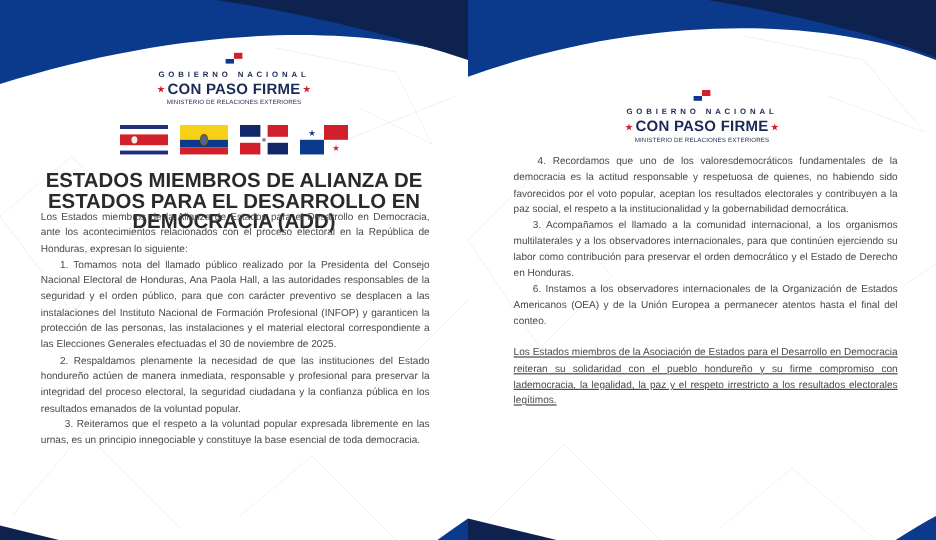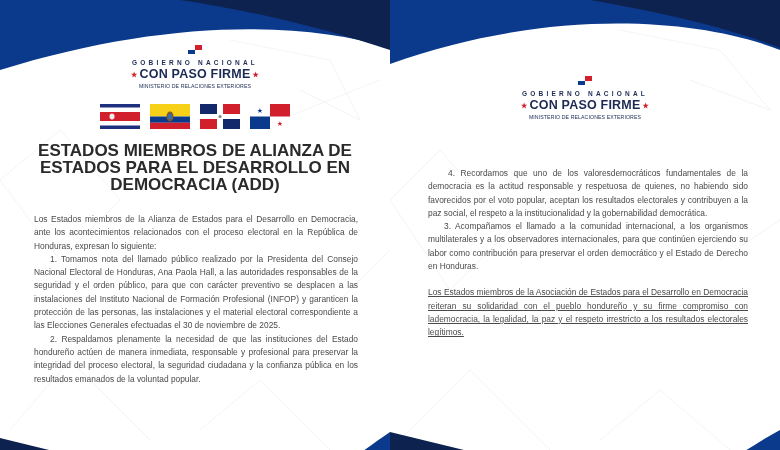--- a/index.html
+++ b/index.html
@@ -14,21 +14,21 @@
   .logo { position:absolute; left:0; width:100%; text-align:center; color:#1b2a55; }
   .logo .mini-flag { display:inline-block; width:14px; height:9px; position:relative; }
   .logo .mini-flag span { position:absolute; width:7px; height:4.5px; }
   .logo .gob { font-size:6.5px; letter-spacing:3.2px; font-weight:bold; color:#1b2a55; margin-top:1px; }
   .logo .cpf { font-size:12.5px; font-weight:bold; color:#1b2a55; margin-top:1px; letter-spacing:0.2px; }
   .logo .cpf .star { color:#d21f2c; font-size:7px; vertical-align:middle; margin:0 2px; }
   .logo .mre { font-size:5.2px; color:#1b2a55; margin-top:2px; letter-spacing:0.1px; }
   .flags { position:absolute; top:104px; left:0; width:100%; display:flex; justify-content:center; gap:10px; }
   .flag { width:40px; height:25px; position:relative; overflow:hidden; }
   .title { position:absolute; top:142px; left:36px; width:318px; text-align:center; font-size:17px; line-height:17px; font-weight:bold; color:#2a2a2a; }
-  .body-text { position:absolute; font-size:8.4px; line-height:13.3px; color:#4a4a4a; text-align:justify;margin-top:39px; }
+  .body-text { position:absolute; font-size:8.4px; line-height:13.3px; color:#4a4a4a; text-align:justify; }
   .body-text p { margin:0; }
   .ind { text-indent:16px; }
   .ind2 { text-indent:20px; }
   .left .body-text { top:174px; left:34px; width:324px; }
   .right .body-text { top:128px; left:38px; width:320px; }
   .closing { margin-top:13px !important;text-decoration:underline; }
   .date { text-align:right; margin-top:13px !important; }
 </style>
 </head>
 <body>
@@ -103,20 +103,21 @@
       </svg>
     </div>
   </div>
 
   <div class="title">ESTADOS MIEMBROS DE ALIANZA DE ESTADOS PARA EL DESARROLLO EN DEMOCRACIA (ADD)</div>
 
   <div class="body-text">
     <p>Los Estados miembros de la Alianza de Estados para el Desarrollo en Democracia, ante los acontecimientos relacionados con el proceso electoral en la República de Honduras, expresan lo siguiente:</p>
     <p class="ind">1.  Tomamos nota del llamado público realizado por la Presidenta del Consejo Nacional Electoral de Honduras, Ana Paola Hall, a las autoridades responsables de la seguridad y el orden público, para que con carácter preventivo se desplacen a las instalaciones del Instituto Nacional de Formación Profesional (INFOP) y garanticen la protección de las personas, las instalaciones y el material electoral correspondiente a las Elecciones Generales efectuadas el 30 de noviembre de 2025.</p>
     <p class="ind">2.  Respaldamos plenamente la necesidad de que las instituciones del Estado hondureño actúen de manera inmediata, responsable y profesional para preservar la integridad del proceso electoral, la seguridad ciudadana y la confianza pública en los resultados emanados de la voluntad popular.</p>
+    <p class="ind2">3.  Reiteramos que el respeto a la voluntad popular expresada libremente en las urnas, es un principio innegociable y constituye la base esencial de toda democracia.</p>
   </div>
 
   <svg class="bottom-wave" viewBox="0 0 390 40" preserveAspectRatio="none">
     <path d="M0 28 L90 50 L0 50 Z" fill="#0e2250"></path>
     <path d="M350 50 C365 40 378 30 390 22 V50 Z" fill="#0b3a8c"></path>
   </svg>
 </div>
 
 <div class="page right">
   <svg class="bg-lines" viewBox="0 0 390 450" preserveAspectRatio="none">
@@ -140,20 +141,21 @@
       <span style="left:0;top:0;background:#fff;"></span>
     </div>
     <div class="gob">GOBIERNO NACIONAL</div>
     <div class="cpf"><span class="star">★</span><span>CON PASO FIRME</span><span class="star">★</span></div>
     <div class="mre">MINISTERIO DE RELACIONES EXTERIORES</div>
   </div>
 
   <div class="body-text">
     <p class="ind2">4.  Recordamos que uno de los valoresdemocráticos fundamentales de la democracia es la actitud responsable y respetuosa de quienes, no habiendo sido favorecidos por el voto popular, aceptan los resultados electorales y contribuyen a la paz social, el respeto a la institucionalidad y la gobernabilidad democrática.</p>
     <p class="ind">3.  Acompañamos el llamado a la comunidad internacional, a los organismos multilaterales y a los observadores internacionales, para que continúen ejerciendo su labor como contribución para preservar el orden democrático y el Estado de Derecho en Honduras.</p>
+    <p class="ind">6.  Instamos a los observadores internacionales de la Organización de Estados Americanos (OEA) y de la Unión Europea a permanecer atentos hasta el final del conteo.</p>
     <p class="closing">Los Estados miembros de la Asociación de Estados para el Desarrollo en Democracia reiteran su solidaridad con el pueblo hondureño y su firme compromiso con lademocracia, la legalidad, la paz y el respeto irrestricto a los resultados electorales legítimos.</p>
   </div>
 
   <svg class="bottom-wave" viewBox="0 0 390 40" preserveAspectRatio="none">
     <path d="M0 22 L115 50 L0 50 Z" fill="#0e2250"></path>
     <path d="M340 50 C360 38 375 28 390 20 V50 Z" fill="#0b3a8c"></path>
   </svg>
 </div>
 
 </body></html>

